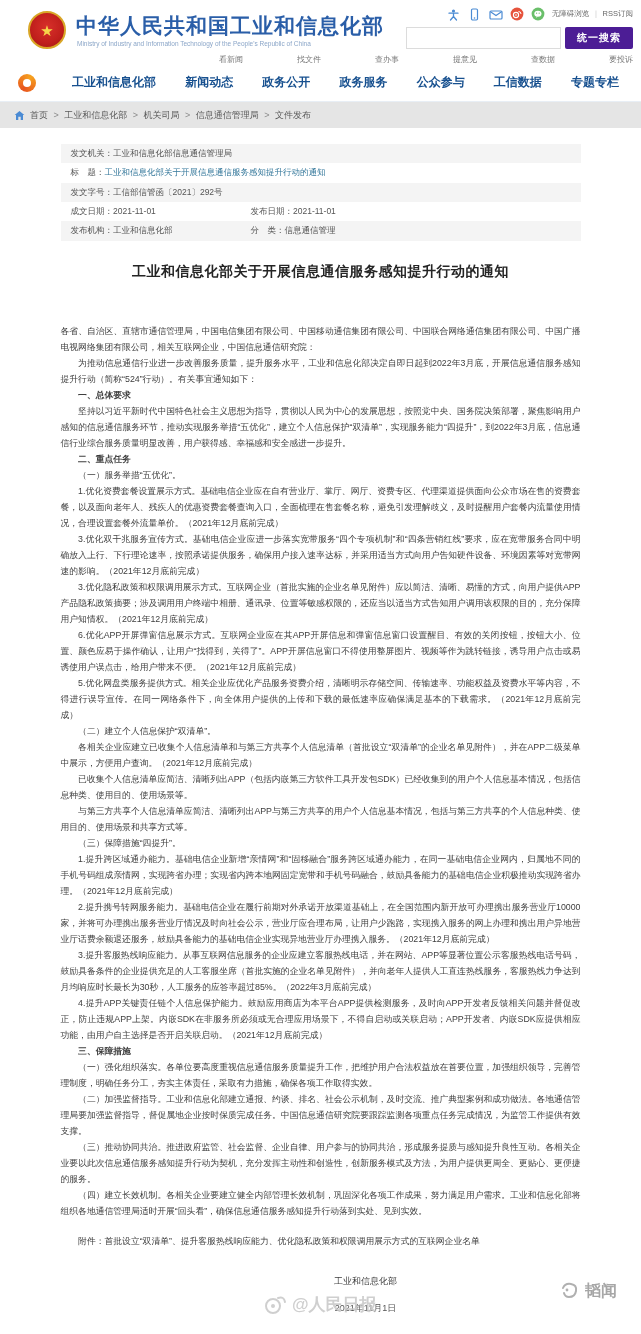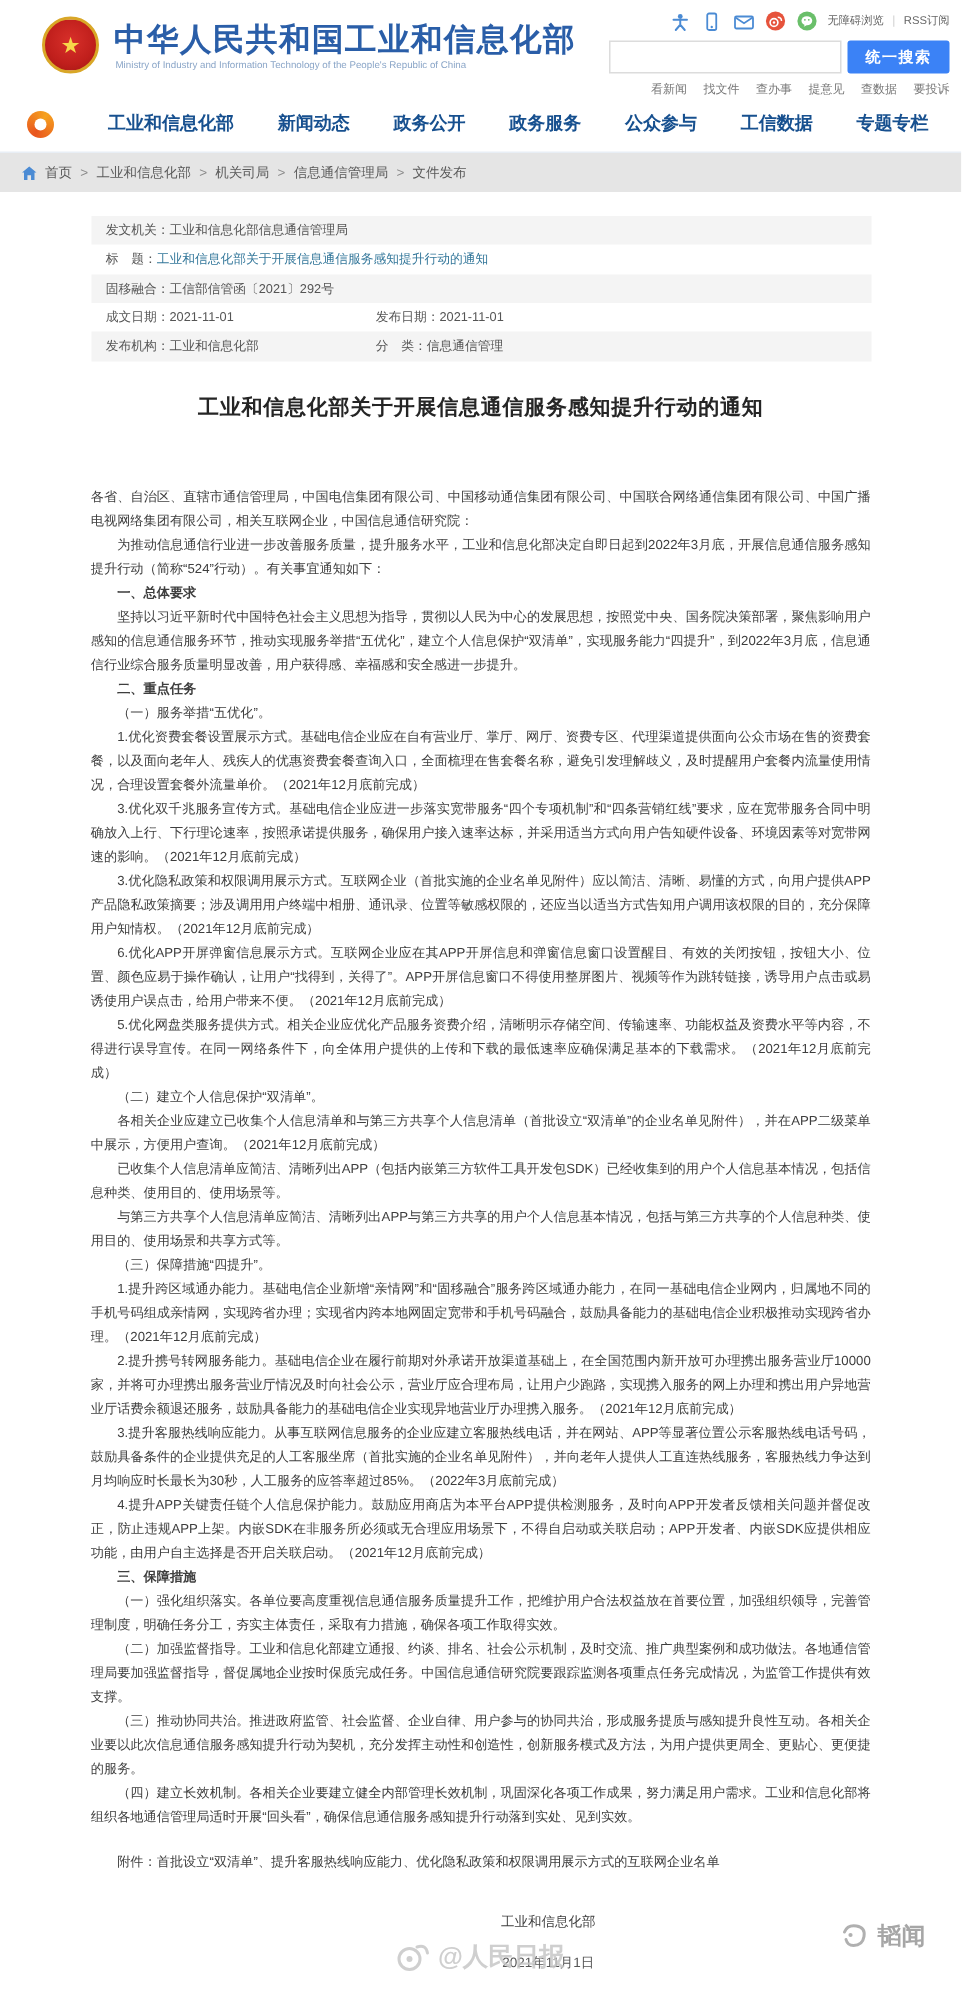--- a/index.html
+++ b/index.html
@@ -17,24 +17,24 @@
   .site-sub { position:absolute; left:77px; top:40px; font-size:6.5px; color:#8ba6c8; white-space:nowrap; }
 
   .utility { position:absolute; right:8px; top:7px; display:flex; align-items:center; gap:7px; }
   .u-icon { width:14px; height:14px; display:inline-flex; align-items:center; justify-content:center; }
   .util-links { display:flex; align-items:center; font-size:7.5px; color:#666; }
   .util-link { cursor:pointer; }
   .util-link:not(:first-of-type)::before { content:"｜"; color:#bbb; margin:0 3px; }
 
   .search-row { position:absolute; right:8px; top:27px; display:flex; align-items:center; }
   .search-input { width:155px; height:22px; border:1px solid #dcdcdc; background:#fff; font-size:9px; padding:0 6px; outline:none; }
-  .search-btn { height:22px; padding:0 12px; margin-left:4px; background:#3b82f6; color:#fff; border:none; font-size:10px; font-weight:bold; border-radius:2px; cursor:pointer; letter-spacing:1px; }
+  .search-btn { height:22px; padding:0 12px; margin-left:4px; background:#4c1d95; color:#fff; border:none; font-size:10px; font-weight:bold; border-radius:2px; cursor:pointer; letter-spacing:1px; }
 
   .quick-links { position:absolute; right:8px; top:54px; display:flex; gap:11px; font-size:8px; color:#777; }
-  .quick-link { cursor:pointer; }
+  .quick-link { cursor:pointer;margin-left:43px; }
 
   
   .nav { height:38px; background:#fff; border-bottom:1px solid #e8eef5; display:flex; align-items:center; padding:0 18px; }
   .nav-logo { width:18px; height:18px; border-radius:50%; position:relative; flex:none;
               background:conic-gradient(from 210deg, #e8541e, #f6a21f, #e8541e); }
   .nav-logo::after { content:""; position:absolute; left:5px; top:5px; width:8px; height:8px; border-radius:50%; background:#fff; }
   .nav-items { flex:1; display:flex; justify-content:space-between; margin-left:36px; margin-right:4px; }
   .nav-item { font-size:12px; font-weight:bold; color:#17508f; cursor:pointer; white-space:nowrap; }
 
   
@@ -191,21 +191,21 @@
             <span class="meta-value">工业和信息化部关于开展信息通信服务感知提升行动的通知</span>
           </div>
           <div class="meta-cell c2">
             <span class="meta-label"></span>
             <span class="meta-value"></span>
           </div>
         </div>
 
         <div class="meta-row">
           <div class="meta-cell c1">
-            <span class="meta-label">固移融合：</span>
+            <span class="meta-label">发文字号：</span>
             <span class="meta-value">工信部信管函〔2021〕292号</span>
           </div>
           <div class="meta-cell c2">
             <span class="meta-label"></span>
             <span class="meta-value"></span>
           </div>
         </div>
 
         <div class="meta-row">
           <div class="meta-cell c1">

